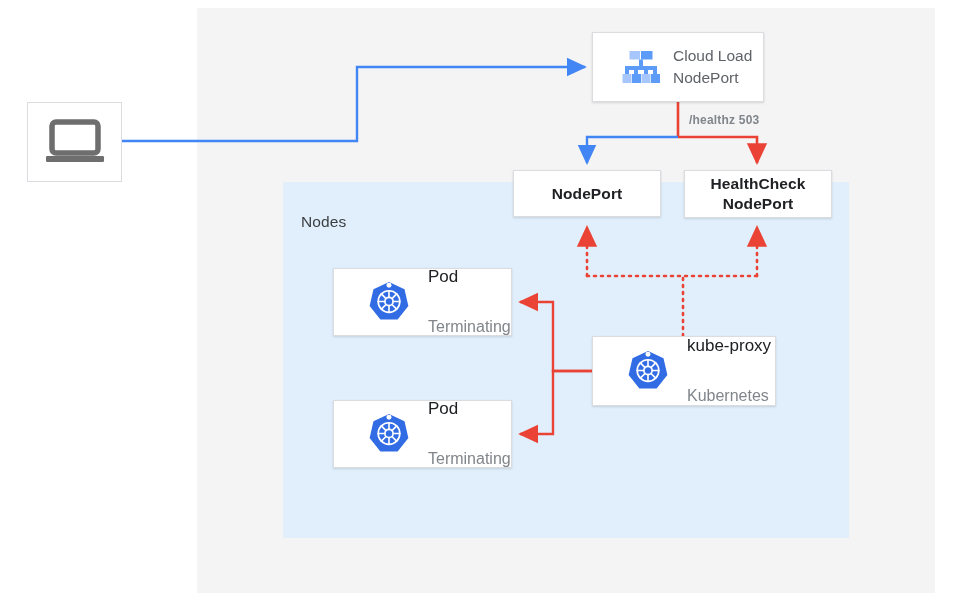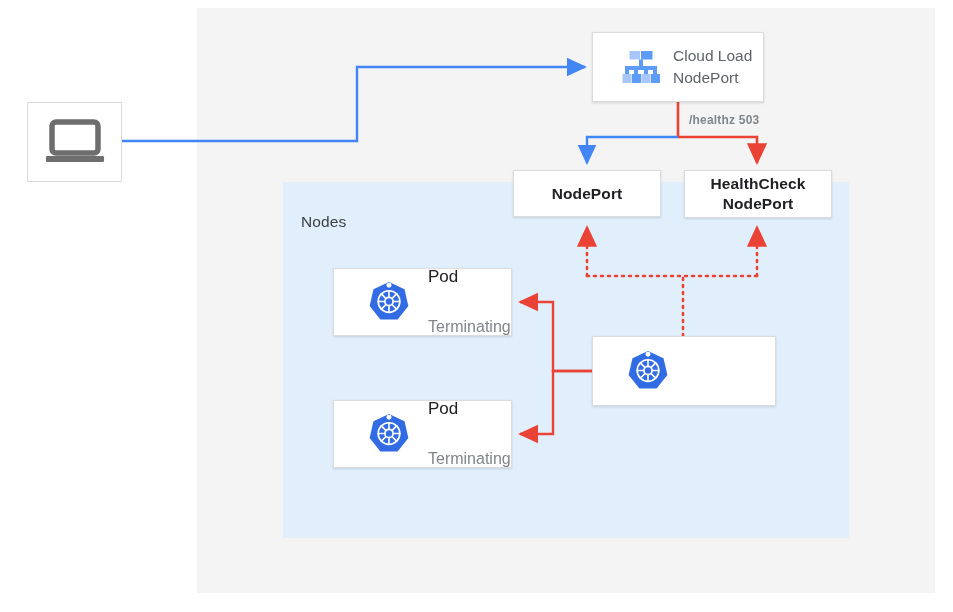--- a/index.html
+++ b/index.html
@@ -289,15 +289,19 @@
         <line x1="24" y1="27.8" x2="24" y2="34.8"></line>
         <line x1="12.7" y1="23.5" x2="19.7" y2="23.5"></line>
         <line x1="28.3" y1="23.5" x2="35.3" y2="23.5"></line>
         <line x1="16" y1="15.5" x2="20.9" y2="20.4"></line>
         <line x1="27.1" y1="26.6" x2="32" y2="31.5"></line>
         <line x1="32" y1="15.5" x2="27.1" y2="20.4"></line>
         <line x1="20.9" y1="26.6" x2="16" y2="31.5"></line>
       </g>
       <circle cx="24" cy="6.6" r="2.6" fill="#ffffff"></circle>
     </svg>
+    <div class="k8s-text">
+      <div class="k8s-title">kube-proxy</div>
+      <div class="k8s-sub">Kubernetes</div>
+    </div>
   </div>
 
 </div>
 
 </body></html>

